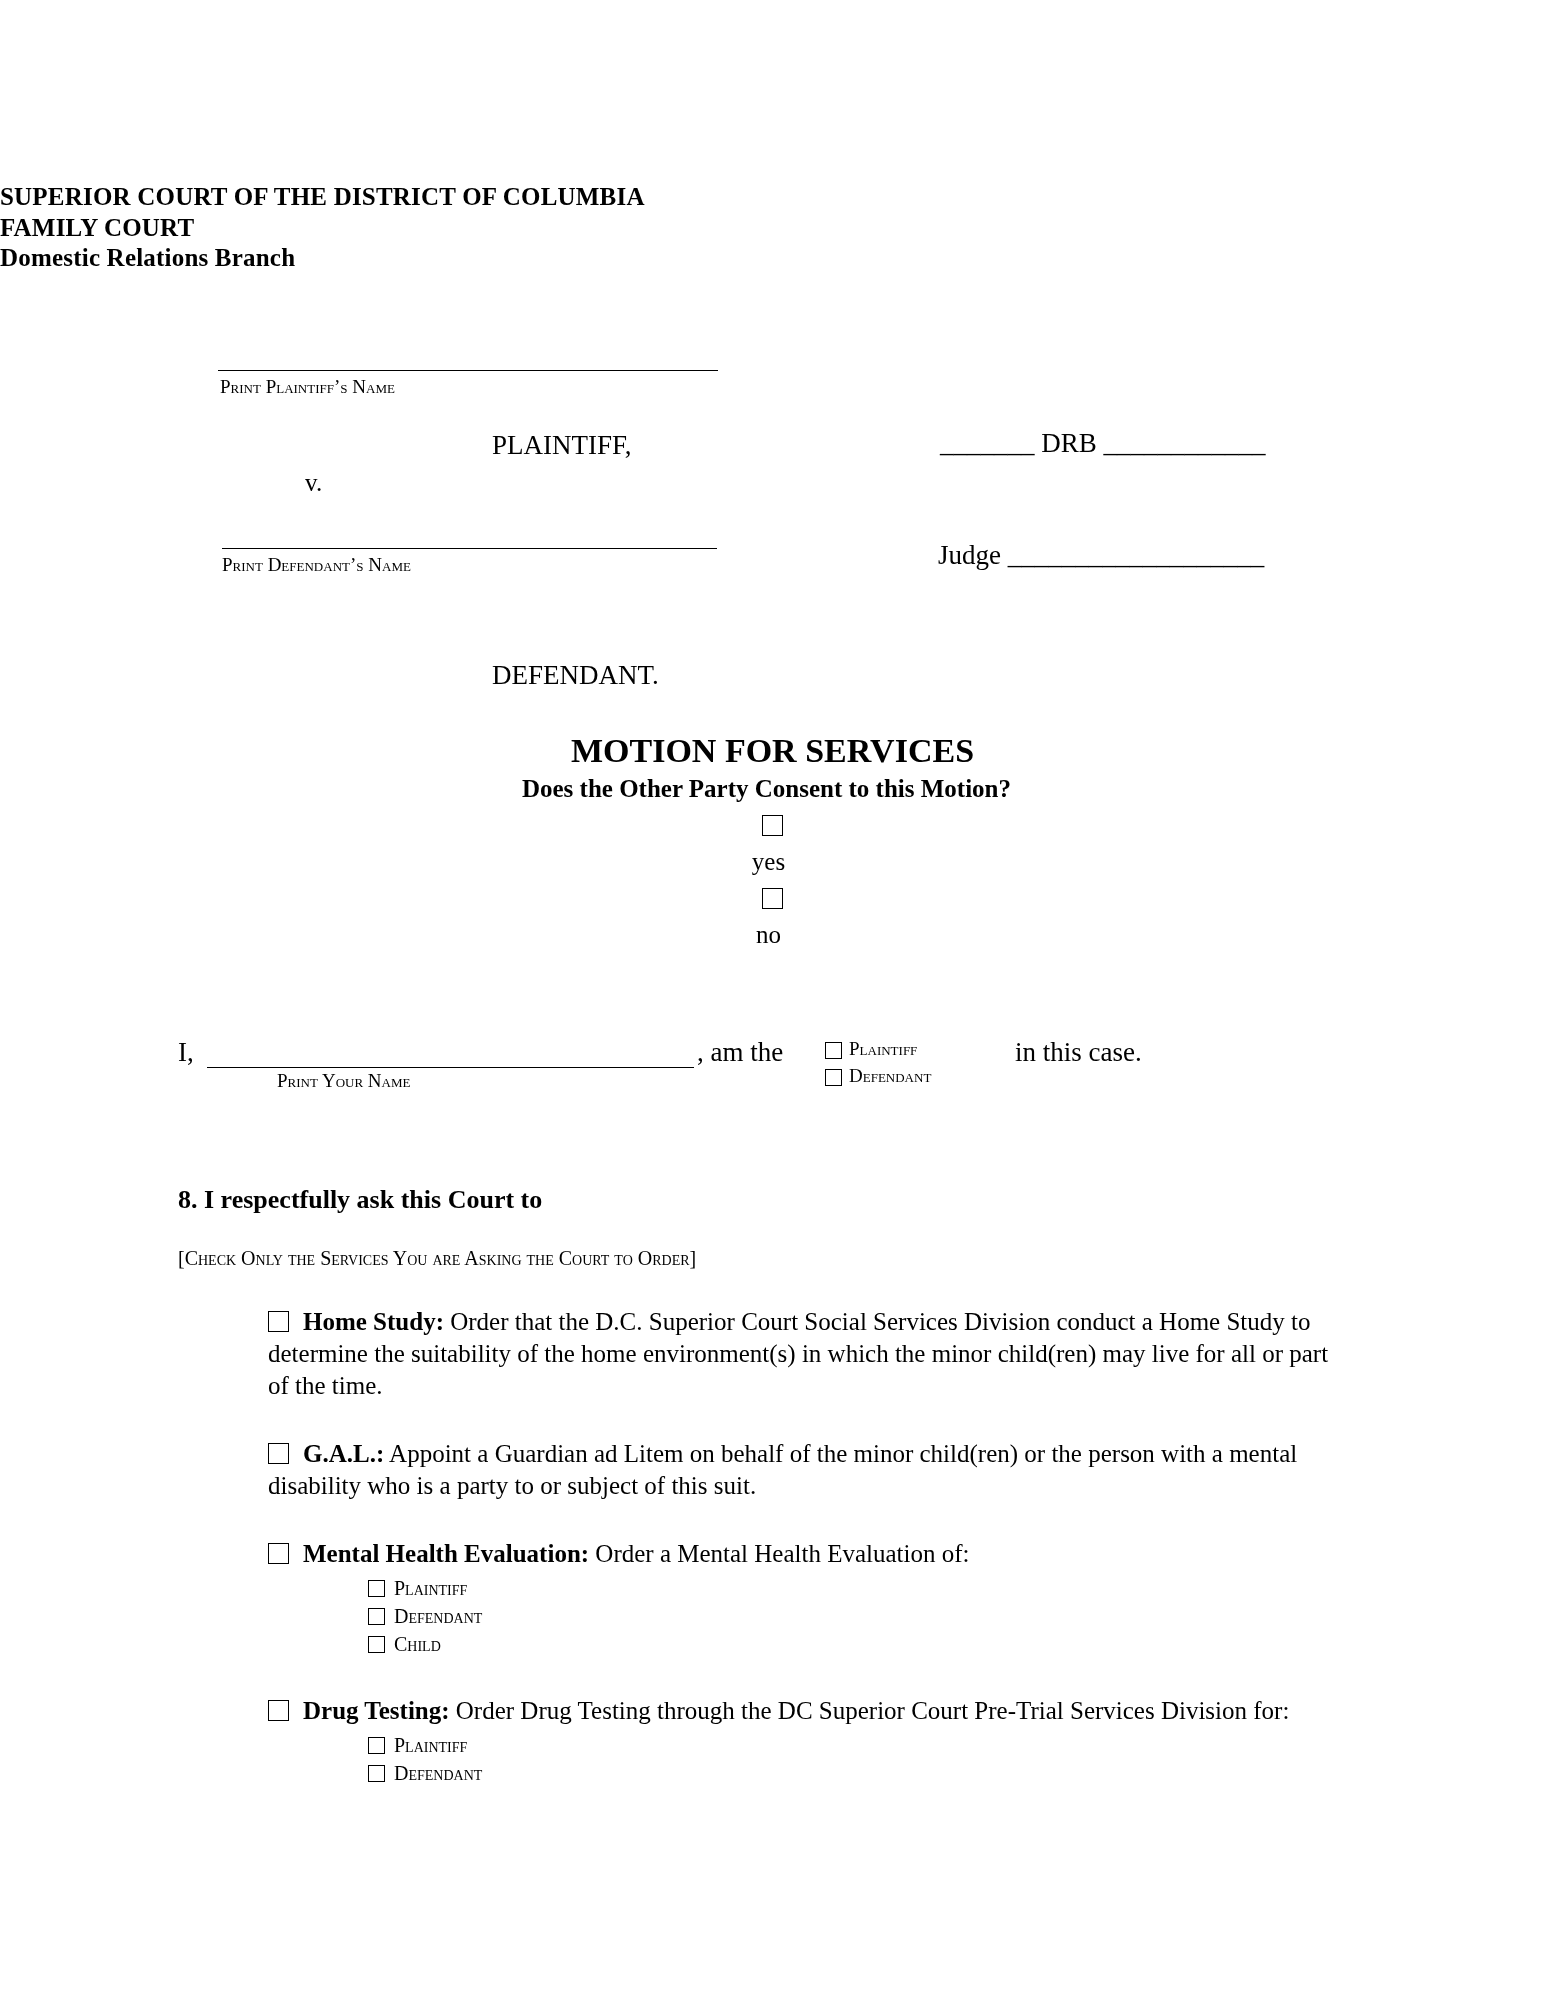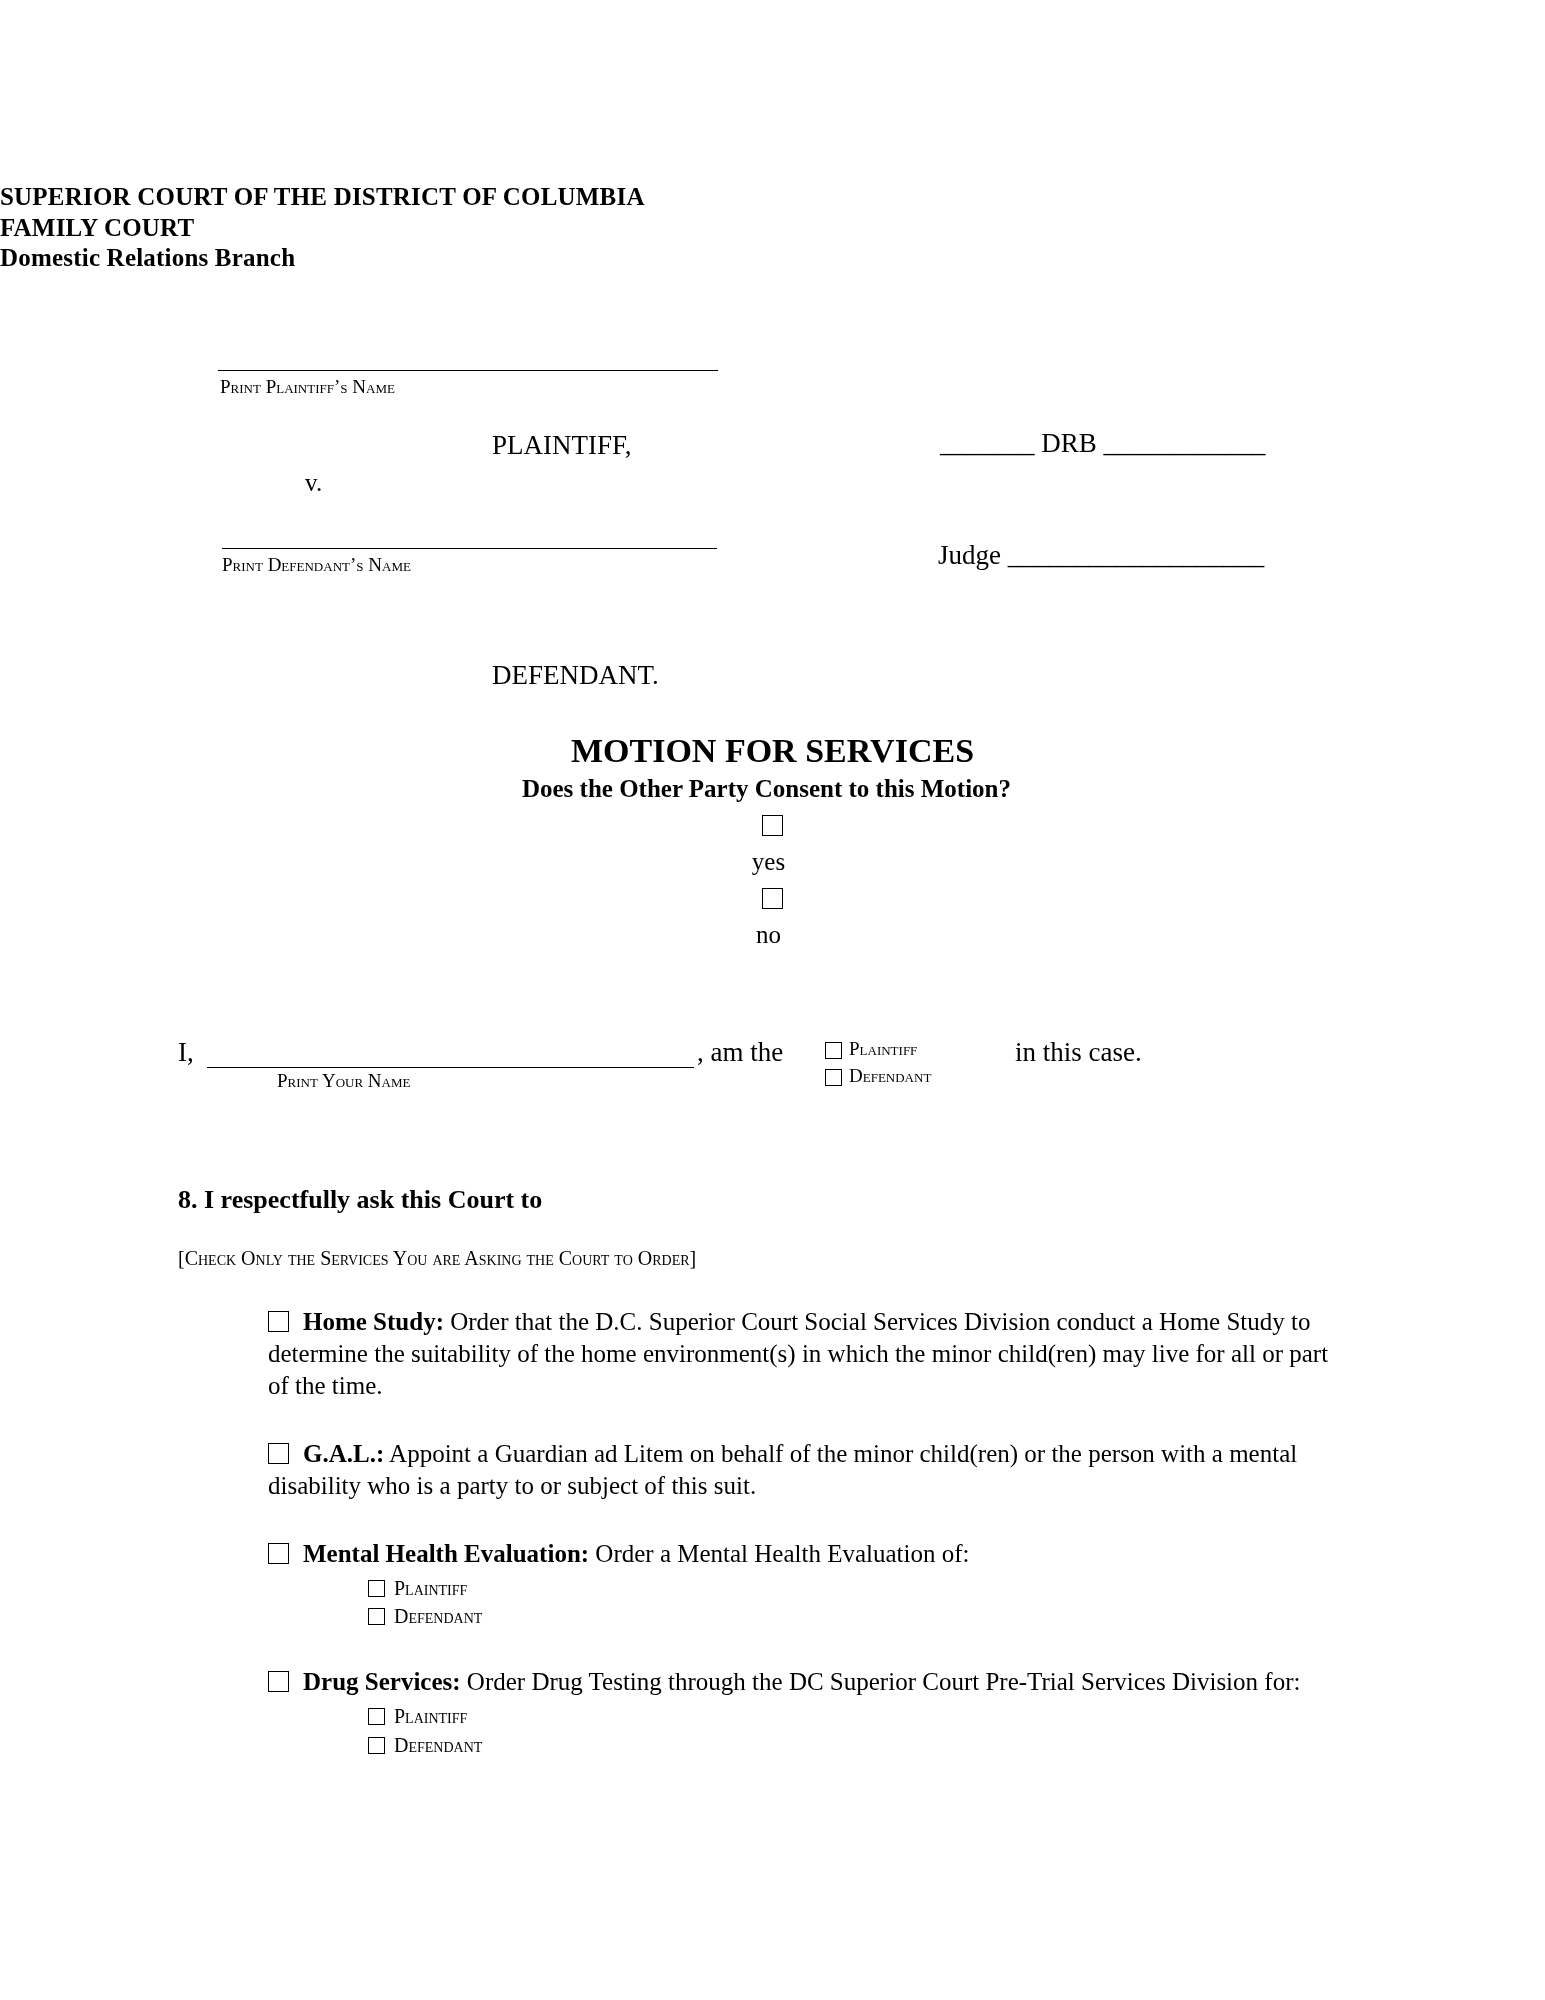--- a/index.html
+++ b/index.html
@@ -295,23 +295,24 @@
   <div class="item">
     <span class="box-inline"></span><b>G.A.L.:</b><span> Appoint a Guardian ad Litem on behalf of the minor child(ren) or the person with a mental disability who is a party to or subject of this suit.</span>
   </div>
 
   <div class="item">
     <span class="box-inline"></span><b>Mental Health Evaluation:</b><span> Order a Mental Health Evaluation of:</span>
   </div>
   <div class="sublist">
     <div><span class="chk-sm"></span><span class="smallcaps">Plaintiff</span></div>
     <div><span class="chk-sm"></span><span class="smallcaps">Defendant</span></div>
+    <div><span class="chk-sm"></span><span class="smallcaps">Child</span></div>
   </div>
 
   <div class="item">
-    <span class="box-inline"></span><b>Drug Services:</b><span> Order Drug Testing through the DC Superior Court Pre-Trial Services Division for:</span>
+    <span class="box-inline"></span><b>Drug Testing:</b><span> Order Drug Testing through the DC Superior Court Pre-Trial Services Division for:</span>
   </div>
   <div class="sublist">
     <div><span class="chk-sm"></span><span class="smallcaps">Plaintiff</span></div>
     <div><span class="chk-sm"></span><span class="smallcaps">Defendant</span></div>
   </div>
 
 </div>
 
 </body></html>

